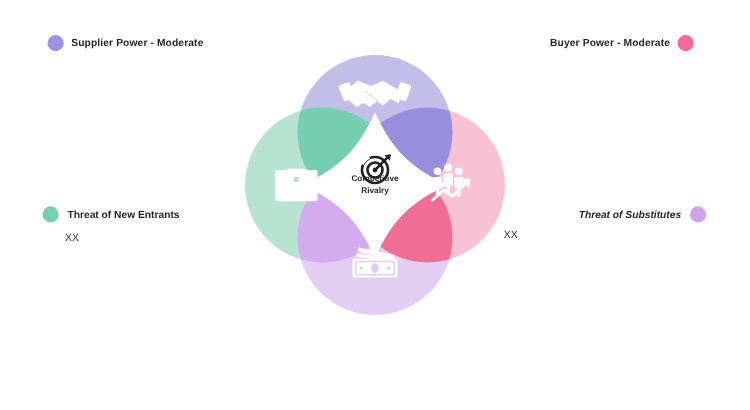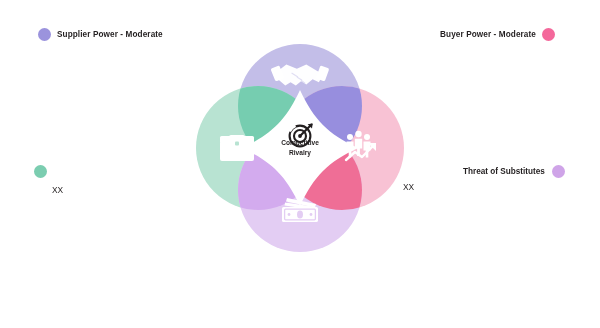--- a/index.html
+++ b/index.html
@@ -28,21 +28,21 @@
     font-size:8.3px;line-height:11.6px;text-align:justify;
     color:#231f20;
   }
   .body-txt:after{content:"";display:inline-block;width:100%;}
 
   
   .legend{position:absolute;}
   .leg-left{left:34px;top:165px;}
   .leg-right{left:463px;top:165px;}
   .leg-row{display:flex;align-items:center;gap:7px;}
-  .leg-row.right{justify-content:flex-end;}
+  .leg-row.right{justify-content:flex-end;font-style:italic;}
   .leg-label{font-size:8.2px;font-weight:bold;color:#231f20;white-space:nowrap;}
   .leg-xx{font-size:8.4px;color:#231f20;margin-top:7px;}
   .leg-left .leg-xx{margin-left:18px;}
   .xx-right{position:absolute;left:403px;top:182px;font-size:8.4px;color:#231f20;}
 
   
   .venn{position:absolute;left:180px;top:28px;width:240px;height:240px;}
   .venn svg{display:block;}
 
   .center-wrap{
@@ -69,20 +69,21 @@
   <div class="txtblock blk-right">
     <div class="hdr right">
       <span class="hdr-label">Buyer Power - Moderate</span>
       <span class="dot" style="background:#f4689b"></span>
     </div>
   </div>
 
   <div class="legend leg-left">
     <div class="leg-row">
       <span class="dot" style="background:#7bcdb0"></span>
+      <span class="leg-label">Threat of New Entrants</span>
     </div>
     <div class="leg-xx">XX</div>
   </div>
 
   <div class="legend leg-right">
     <div class="leg-row right">
       <span class="leg-label">Threat of Substitutes</span>
       <span class="dot" style="background:#cfa4e8"></span>
     </div>
   </div>

